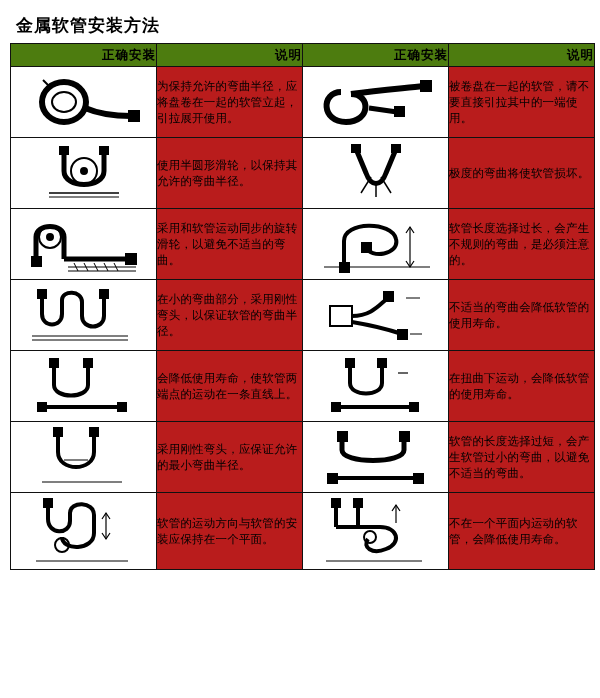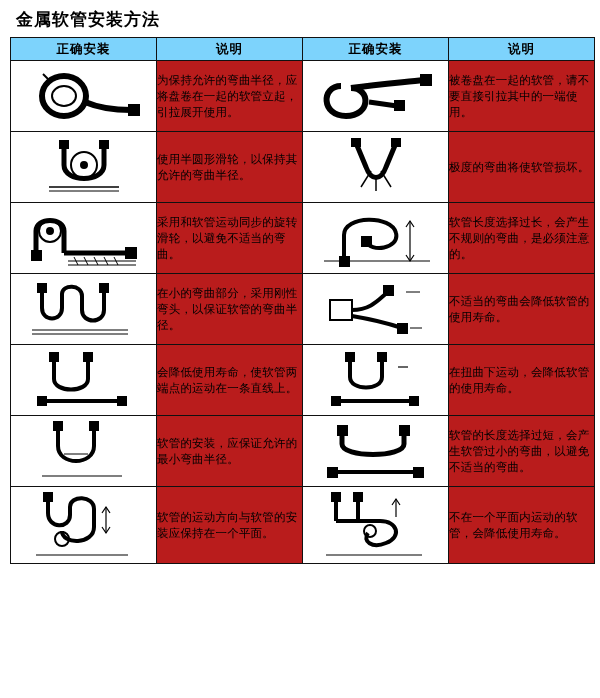--- a/index.html
+++ b/index.html
@@ -12,46 +12,46 @@
     height: 698px;
     font-family: "DejaVu Sans", "Liberation Sans", sans-serif;
     color: #000;
     overflow: hidden;
   }
   .page {
     width: 600px;
     height: 690px;
     position: relative;
     box-sizing: border-box;
-    padding: 6px 10px 0 10px;
+    padding: 12px 10px 0 10px;
   }
   .title {
     font-size: 17px;
     font-weight: bold;
     letter-spacing: 1px;
     margin: 2px 0 6px 6px;
     color: #000;
   }
   table.main {
     border-collapse: collapse;
     width: 580px;
     table-layout: fixed;
     border: 1px solid #111;
   }
   table.main th, table.main td {
     border: 1px solid #111;
     vertical-align: middle;
     padding: 0;
   }
   thead th {
-    background: #7dd3fc;
+    background: #4d7c0f;
     font-size: 12.5px;
     font-weight: bold;
     height: 22px;
-    text-align: center;
+    text-align: right;
     color: #000;
     letter-spacing: 1px;
     margin-left: 12px;
   }
   td.img-cell {
     background: #ffffff;
     text-align: center;
     vertical-align: middle;
     height: 70px;
   }
@@ -240,21 +240,21 @@
           <svg width="132" height="66" viewBox="0 0 132 66">
             <g class="ln" stroke-width="2">
               <path d="M40 8 L 40 28 C 40 48, 76 48, 76 28 L 76 8" stroke-width="4"></path>
               <rect x="36" y="4" width="8" height="8" fill="#000"></rect>
               <rect x="72" y="4" width="8" height="8" fill="#000"></rect>
               <path d="M24 58 L 104 58" stroke-width="1.2"></path>
               <path d="M46 36 L 70 36" stroke-width="1"></path>
             </g>
           </svg>
         </td>
-        <td class="txt-cell">软管的安装，应保证允许的最小弯曲半径。</td>
+        <td class="txt-cell">采用刚性弯头，应保证允许的最小弯曲半径。</td>
         <td class="img-cell">
           <svg width="132" height="66" viewBox="0 0 132 66">
             <g class="ln" stroke-width="2">
               <path d="M32 14 L 32 26 C 32 40, 94 40, 94 26 L 94 14" stroke-width="5"></path>
               <rect x="28" y="8" width="9" height="9" fill="#000"></rect>
               <rect x="90" y="8" width="9" height="9" fill="#000"></rect>
               <path d="M22 54 L 108 54" stroke-width="4"></path>
               <rect x="18" y="50" width="9" height="9" fill="#000"></rect>
               <rect x="104" y="50" width="9" height="9" fill="#000"></rect>
             </g>

